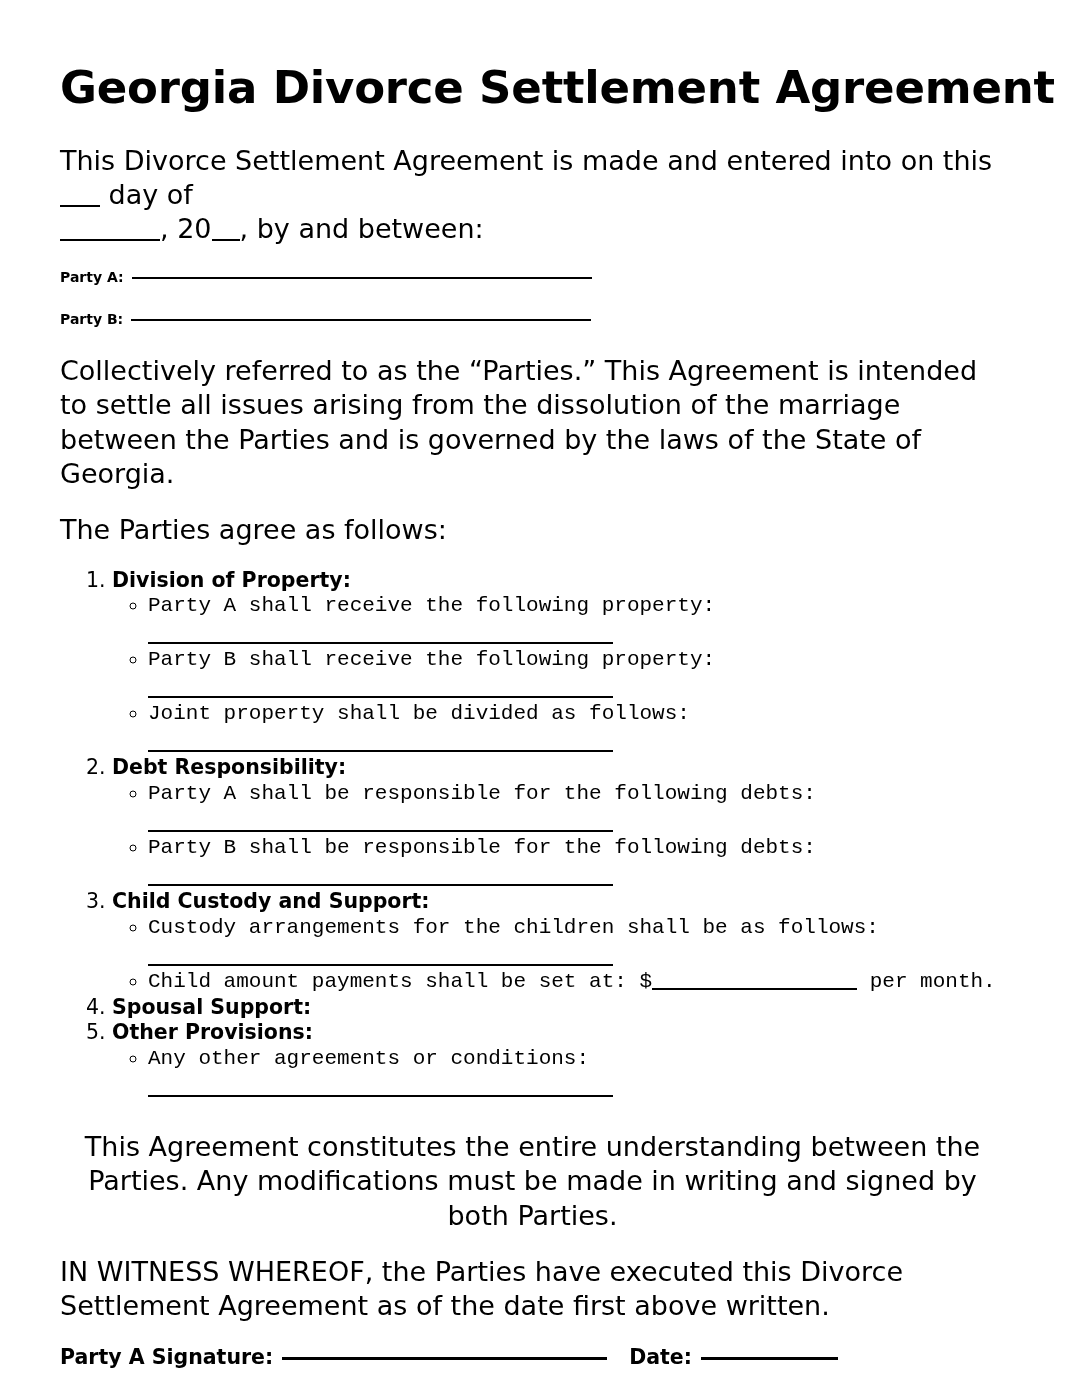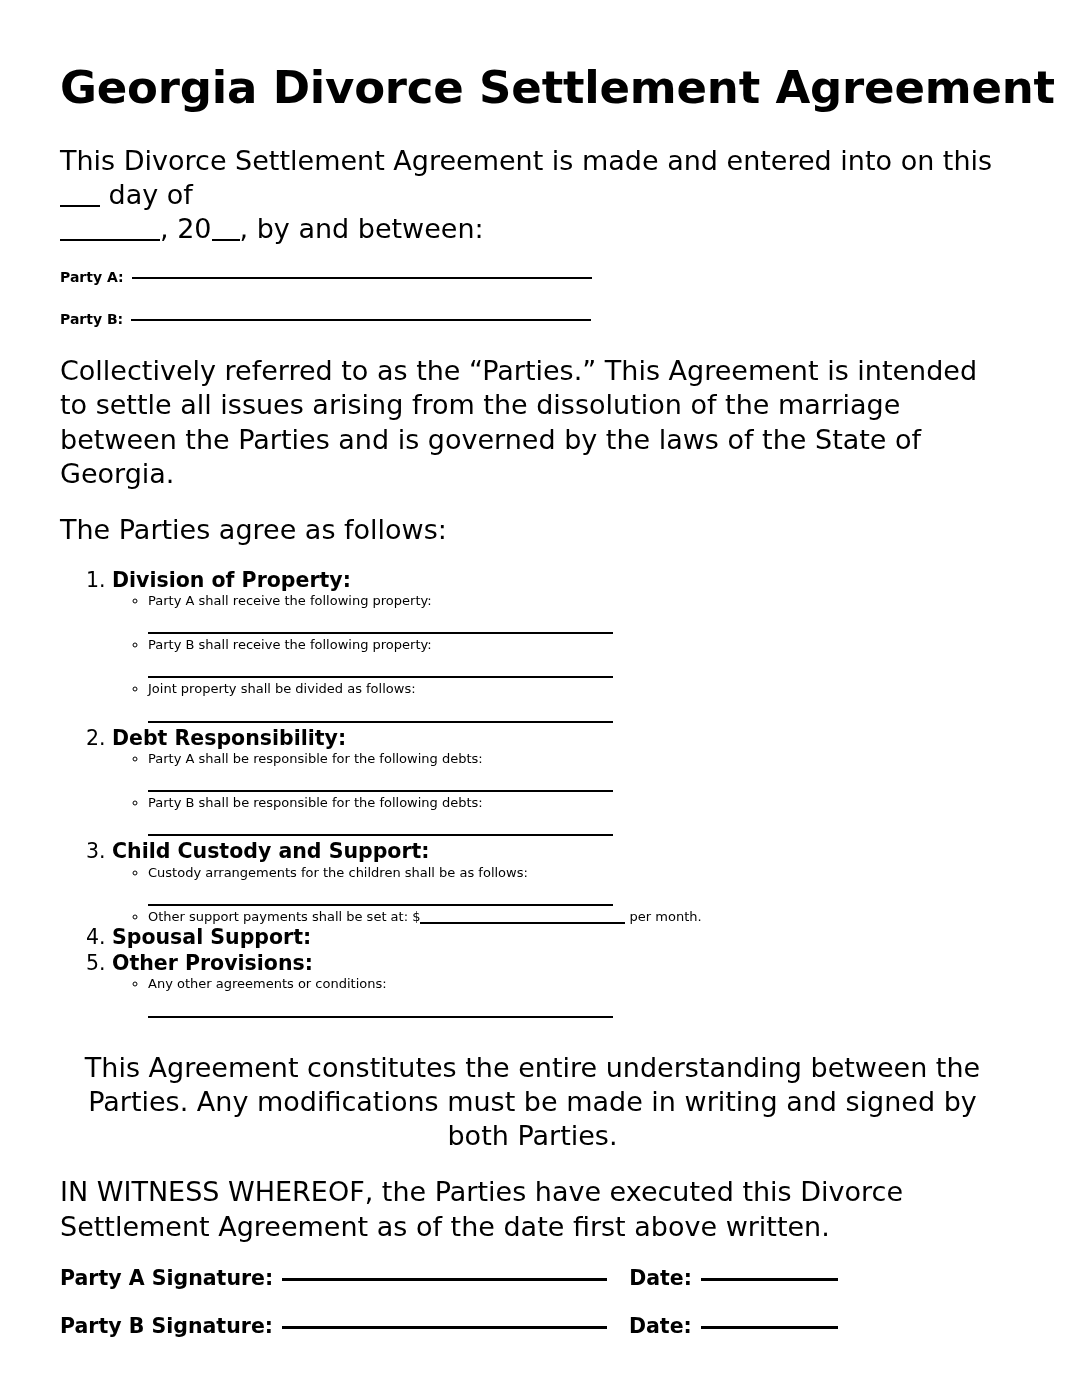--- a/index.html
+++ b/index.html
@@ -92,24 +92,25 @@
     line-height: 1.25;
     display: block;
   }
 
   ul.sub-list {
     list-style-type: circle;
     margin: 0;
     padding-left: 36px;
   }
   ul.sub-list > li {
-    font-size: 13px;
+    font-size: 21px;
     line-height: 1.24;
     margin: 0;
     padding: 0;
+    font-family: Liberation Mono, monospace;
   }
 
   .sub-text { display: inline; }
 
   .fill-rule {
     display: block;
     width: 465px;
     border-bottom: 2px solid #000;
     height: 0;
     margin-top: 23px;
@@ -235,21 +236,21 @@
       </li>
 
       <li>
         <span class="item-title">Child Custody and Support:</span>
         <ul class="sub-list">
           <li>
             <span class="sub-text">Custody arrangements for the children shall be as follows:</span>
             <span class="fill-rule"></span>
           </li>
           <li>
-            <span class="sub-text">Other support payments shall be set at: $</span><span class="rule-inline ri-205"></span><span class="sub-text"> per month.</span>
+            <span class="sub-text">Child amount payments shall be set at: $</span><span class="rule-inline ri-205"></span><span class="sub-text"> per month.</span>
           </li>
         </ul>
       </li>
 
       <li>
         <span class="item-title">Spousal Support:</span>
       </li>
 
       <li>
         <span class="item-title">Other Provisions:</span>

